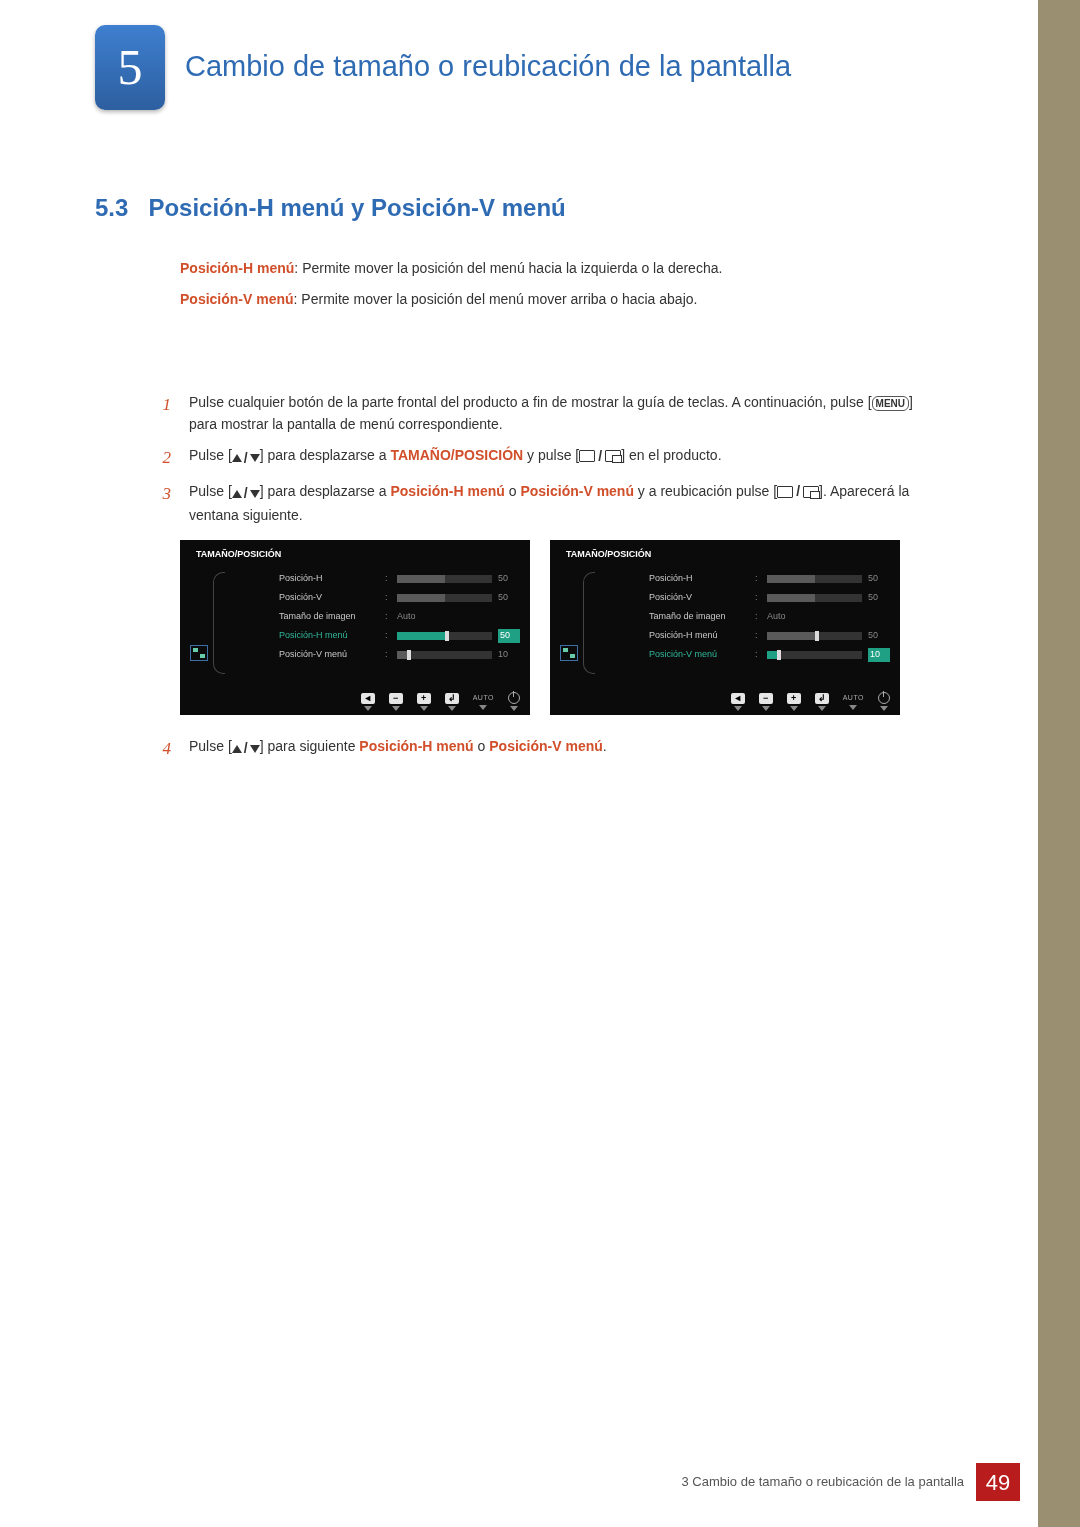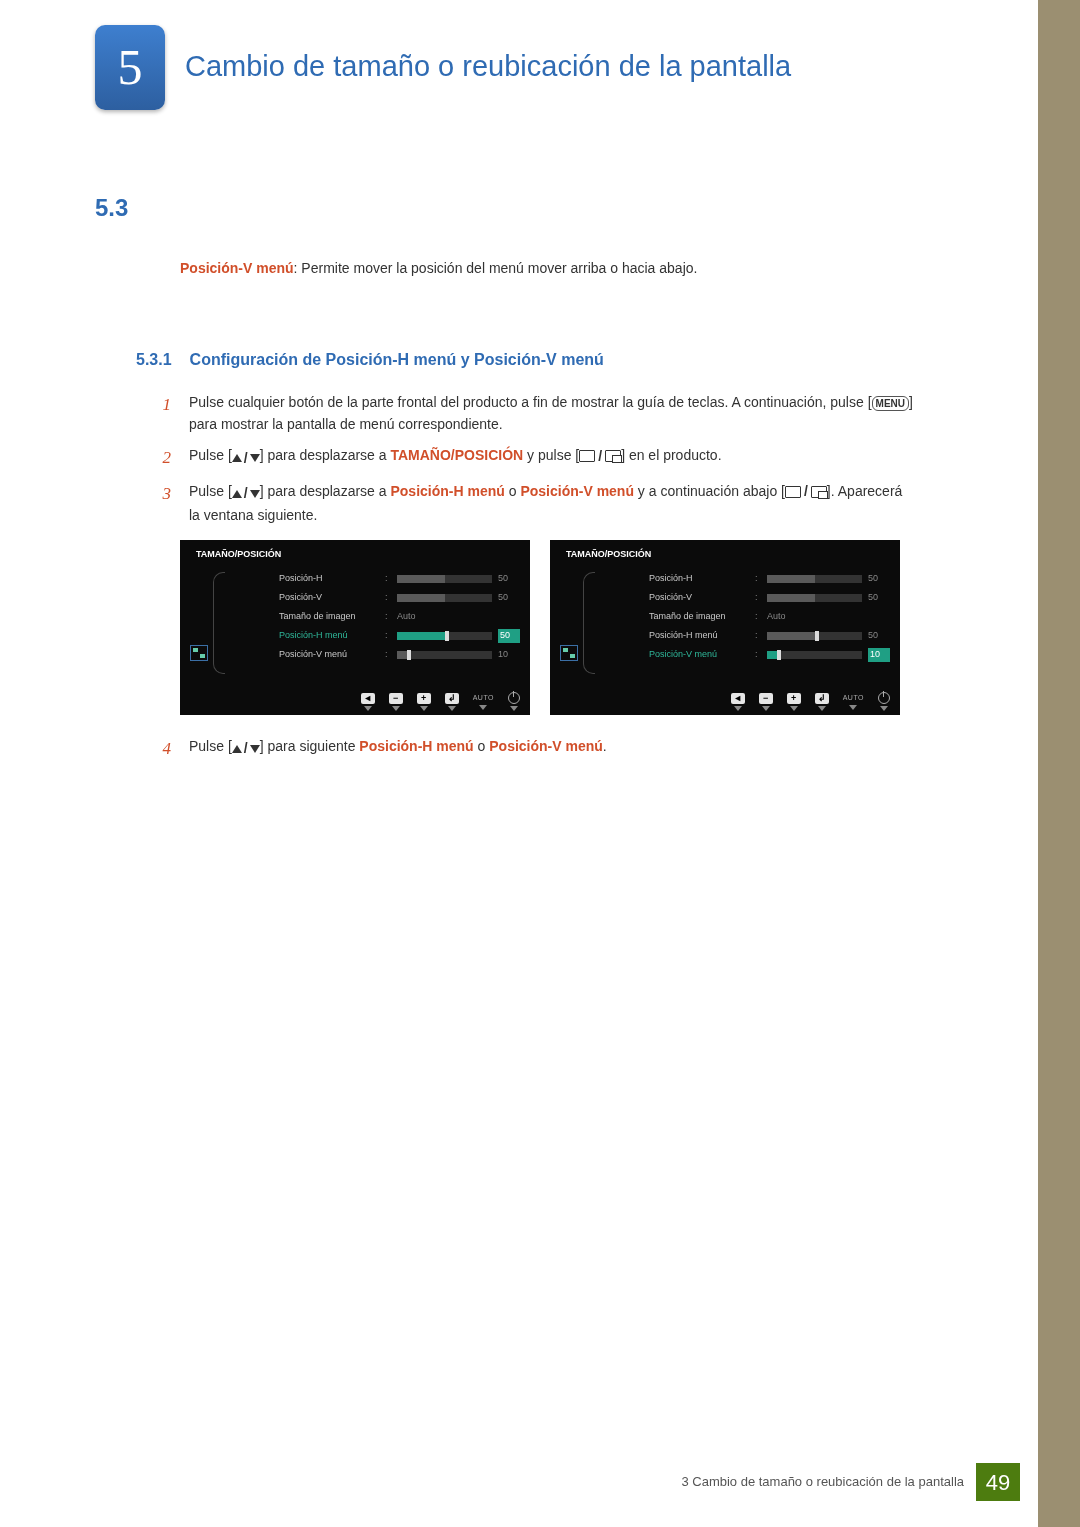--- a/index.html
+++ b/index.html
@@ -272,53 +272,53 @@
     position: absolute;
     bottom: 26px;
     right: 60px;
     display: flex;
     align-items: center;
     gap: 12px;
     font-size: 13px;
     color: #555;
   }
   .page-num-box {
-    background: #4d7c0f;
+    background: #b91c1c;
     color: #fff;
     width: 44px; height: 38px;
     display:flex; align-items:center; justify-content:center;
     font-size: 22px;
     font-weight: normal;
   }
 </style>
 </head>
 <body>
 
 <div class="page">
   <div class="side-stripe"></div>
 
   <div class="chapter-head">
     <div class="chapter-badge">5</div>
     <div class="chapter-title">Cambio de tamaño o reubicación de la pantalla</div>
   </div>
 
   <div class="section-heading">
     <span>5.3</span>
+    <span>Posición-H menú y Posición-V menú</span>
   </div>
 
   <div class="section-body">
     <div class="para">
+      <span class="keyword">Posición-H menú</span><span>: Permite mover la posición del menú hacia la izquierda o la derecha.</span>
+    </div>
+    <div class="para">
       <span class="keyword">Posición-V menú</span><span>: Permite mover la posición del menú mover arriba o hacia abajo.</span>
     </div>
   </div>
 
-  <div class="subheading">
-    <span>5.3.1</span>
-    <span>Configuración de Posición-H menú y Posición-V menú</span>
-  </div>
 
   <div class="steps">
     <div class="step">
       <div class="step-num">1</div>
       <div class="step-text">
         <span>Pulse cualquier botón de la parte frontal del producto a fin de mostrar la guía de teclas. A continuación, pulse [</span><span class="menu-btn">MENU</span><span>] para mostrar la pantalla de menú correspondiente.</span>
       </div>
     </div>
 
     <div class="step">
@@ -336,21 +336,21 @@
       </div>
     </div>
 
     <div class="step">
       <div class="step-num">3</div>
       <div class="step-text">
         <span>Pulse [</span><span class="arrow-icons">
             <span class="tri-up"></span>
             <span class="slash">/</span>
             <span class="tri-down"></span>
-          </span><span>] para desplazarse a </span><span class="keyword">Posición-H menú</span><span> o </span><span class="keyword">Posición-V menú</span><span> y a continuación abajo [</span><span class="rect-icons">
+          </span><span>] para desplazarse a </span><span class="keyword">Posición-H menú</span><span> o </span><span class="keyword">Posición-V menú</span><span> y a reubicación pulse [</span><span class="rect-icons">
             <span class="rect-icon"></span>
             <span class="slash">/</span>
             <span class="rect-icon sel"></span>
           </span><span>]. Aparecerá la ventana siguiente.</span>
       </div>
     </div>
   </div>
 
   <div class="osd-row">
 

